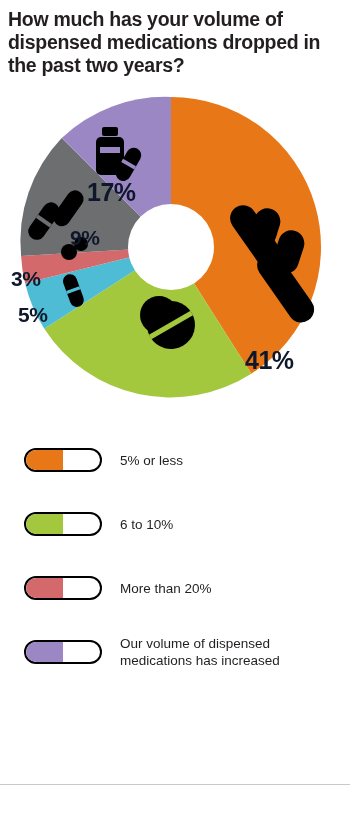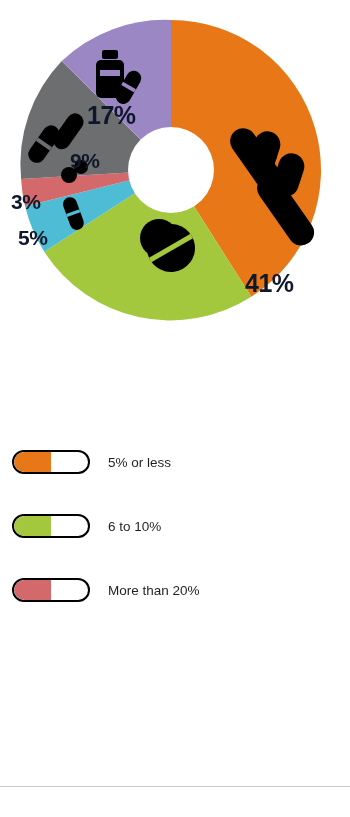--- a/index.html
+++ b/index.html
@@ -54,21 +54,21 @@
   .legend {
     position: absolute;
     left: 0;
     top: 428px;
     width: 350px;
   }
   .legend-row {
     display: flex;
     align-items: center;
     height: 64px;
-    padding-left: 12px;
+    padding-left: 24px;
     box-sizing: border-box;
   }
   .swatch {
     width: 78px;
     height: 24px;
     border-radius: 12px;
     border: 2px solid #000;
     box-sizing: border-box;
     position: relative;
     background: #ffffff;
@@ -104,20 +104,21 @@
     width: 350px;
     height: 1px;
     background: #c9c9c9;
   }
 </style>
 </head>
 <body>
 
 <div class="page">
 
+  <div class="title">How much has your volume of dispensed medications dropped in the past two years?</div>
 
   <div class="chart-wrap">
     <svg class="donut" viewBox="0 0 320 320">
 
       <path fill="#e87817" d="M160,160 L160,10 A150,150 0 0,1 240.3,286.7 Z"></path>
 
       <path fill="#a3c73d" d="M160,160 L240.3,286.7 A150,150 0 0,1 33.3,241.8 Z"></path>
 
       <path fill="#4ebcd5" d="M160,160 L33.3,241.8 A150,150 0 0,1 14.1,196.3 Z"></path>
 
@@ -204,17 +205,23 @@
           <div class="fill" style="background:#a3c73d"></div>
         </div>
       <div class="legend-label">6 to 10%</div>
     </div>
     <div class="legend-row">
       <div class="swatch">
           <div class="fill" style="background:#d4696b"></div>
         </div>
       <div class="legend-label">More than 20%</div>
     </div>
+    <div class="legend-row">
+      <div class="swatch">
+          <div class="fill" style="background:#9b87c4"></div>
+        </div>
+      <div class="legend-label">Our volume of dispensed medications has increased</div>
+    </div>
   </div>
 
   <div class="rule"></div>
 
 </div>
 
 </body></html>

